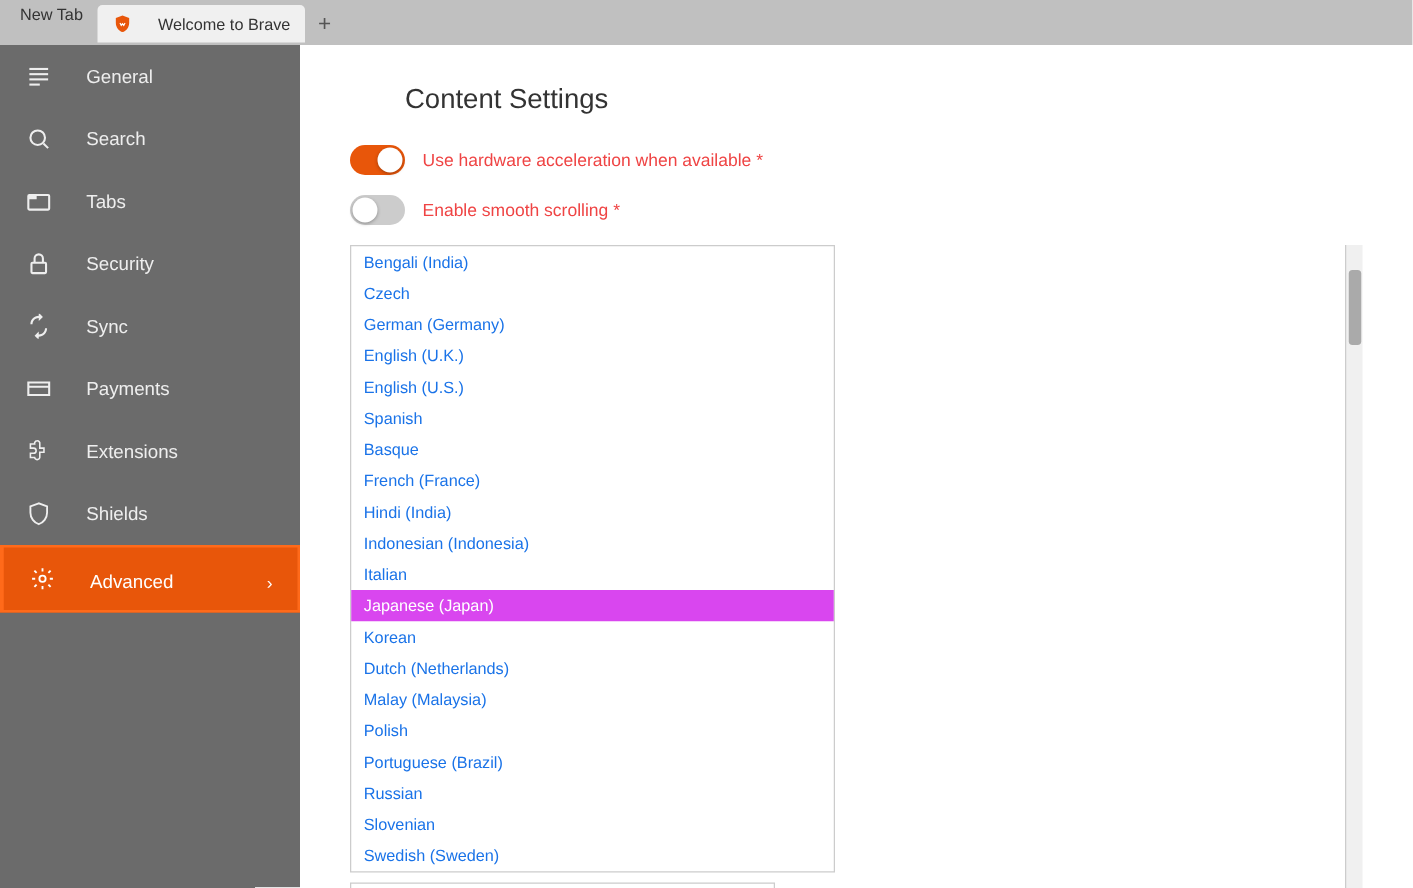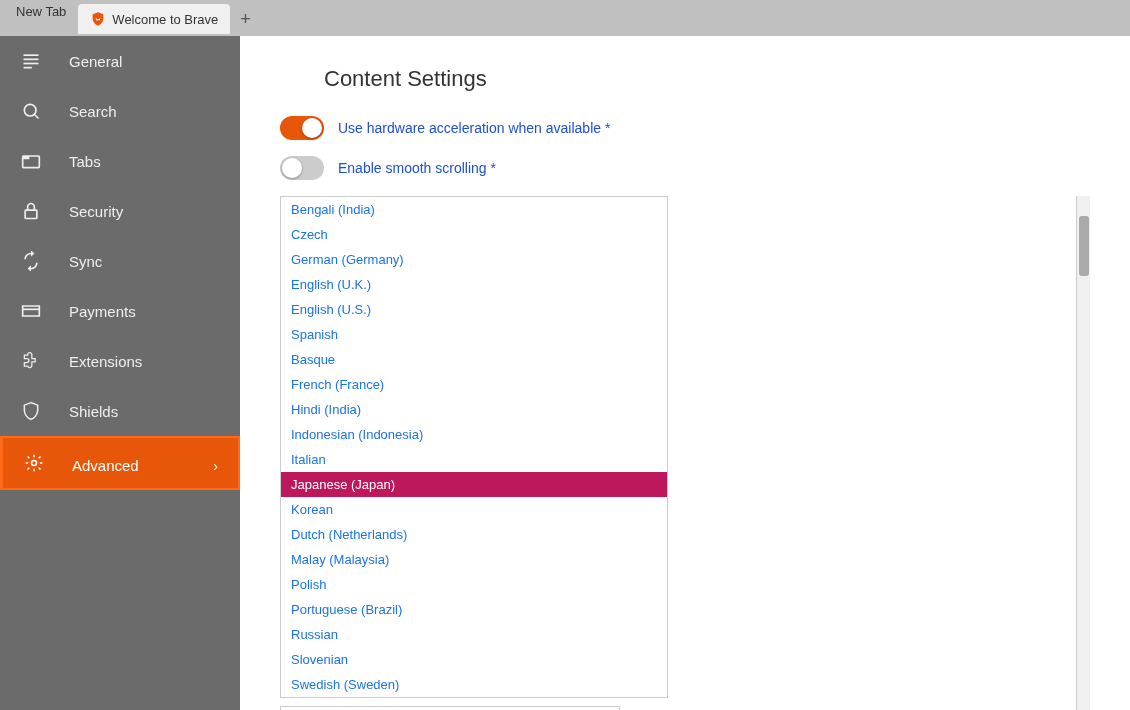--- a/index.html
+++ b/index.html
@@ -2,53 +2,53 @@
 <html><head>
   <meta charset="utf-8">
   <style>
     * { margin: 0; padding: 0; box-sizing: border-box; }
     body { font-family: 'Segoe UI', Arial, sans-serif; background: #f5f5f5; display: flex; flex-direction: column; width: 1130px; height: 710px; overflow: hidden; }
 
     
     .browser-chrome { background: #d0d0d0; display: flex; flex-direction: column; }
     .tab-bar { background: #c0c0c0; display: flex; align-items: stretch; padding: 4px 0 0 4px; height: 36px; }
     .tab-new-tab { background: #c0c0c0; color: #333; font-size: 13px; display: flex; align-items: flex-start; padding: 0 12px; height: 30px; border-radius: 4px 4px 0 0; }
-    .tab-active { background: #f0f0f0; color: #333; font-size: 13px; display: flex; align-items: center; padding: 0 12px; height: 30px; border-radius: 4px 4px 0 0; gap: 6px; }
+    .tab-active { background: #f0f0f0; color: #333; font-size: 13px; display: flex; align-items: center; padding: 0 12px; height: 30px; border-radius: 4px 4px 0 0; gap: 20px; }
     .tab-add { background: transparent; color: #555; font-size: 18px; display: flex; align-items: center; padding: 0 10px; height: 30px; cursor: pointer; border: none; }
     .brave-logo { width: 16px; height: 16px; }
 
     
     .main-area { display: flex; flex: 1; overflow: hidden; }
 
     
     .sidebar { background: #6b6b6b; width: 240px; min-width: 240px; display: flex; flex-direction: column; color: white; overflow-y: auto; }
     .sidebar-item { display: flex; align-items: center; padding: 14px 20px; cursor: pointer; font-size: 15px; gap: 27px; color: #eee; }
     .sidebar-item.active { background: #e8560a; color: white; border-left: 3px solid #ff6a1a; align-items: flex-end; }
     .sidebar-item .icon { width: 22px; height: 22px; display: flex; align-items: center; justify-content: center; flex-shrink: 0; }
     .sidebar-item .icon svg { width: 20px; height: 20px; fill: currentColor; }
 
     
     .content { flex: 1; background: white; padding: 30px 40px; overflow-y: auto; }
     .page-title { font-size: 22px; font-weight: 400; color: #333; margin-bottom: 24px; margin-left: 44px; }
 
-    .setting-row { display: flex; align-items: center; margin-bottom: 16px; gap: 14px; font-size: 14px; color: #1d4ed8; }
+    .setting-row { display: flex; align-items: center; margin-bottom: 16px; gap: 14px; font-size: 14px; color: #ef4444; }
 
     
     .toggle { width: 44px; height: 24px; border-radius: 12px; position: relative; cursor: pointer; flex-shrink: 0; }
     .toggle.on { background: #e8560a; }
     .toggle.off { background: #ccc; }
     .toggle-knob { width: 20px; height: 20px; border-radius: 50%; background: white; position: absolute; top: 2px; transition: left 0.2s; box-shadow: 0 1px 3px rgba(0,0,0,0.3); }
     .toggle.on .toggle-knob { left: 22px; }
     .toggle.off .toggle-knob { left: 2px; }
 
     
     .dropdown-wrapper { position: relative; margin-top: 4px; }
     .dropdown-list { border: 1px solid #ccc; background: white; width: 388px; font-size: 13px; }
     .dropdown-list-item { padding: 5px 10px; cursor: pointer; color: #1a73e8; }
-    .dropdown-list-item.selected { background: #be185d; color: white; }
+    .dropdown-list-item.selected { background: #d946ef; color: white; }
     .dropdown-scrollbar { position: absolute; right: 0; top: 0; width: 14px; height: 100%; background: #f0f0f0; border-left: 1px solid #ccc; }
     .dropdown-scroll-thumb { width: 10px; height: 60px; background: #aaa; border-radius: 3px; margin: 2px auto; margin-top: 20px; }
     .dropdown-list-container { display: flex; }
 
     .dropdown-select { display: flex; align-items: center; justify-content: space-between; border: 1px solid #ccc; padding: 6px 10px; width: 340px; font-size: 13px; color: #333; background: white; cursor: pointer; margin-top: 8px; }
   </style>
 </head>
 <body>
 
 <div class="browser-chrome">

